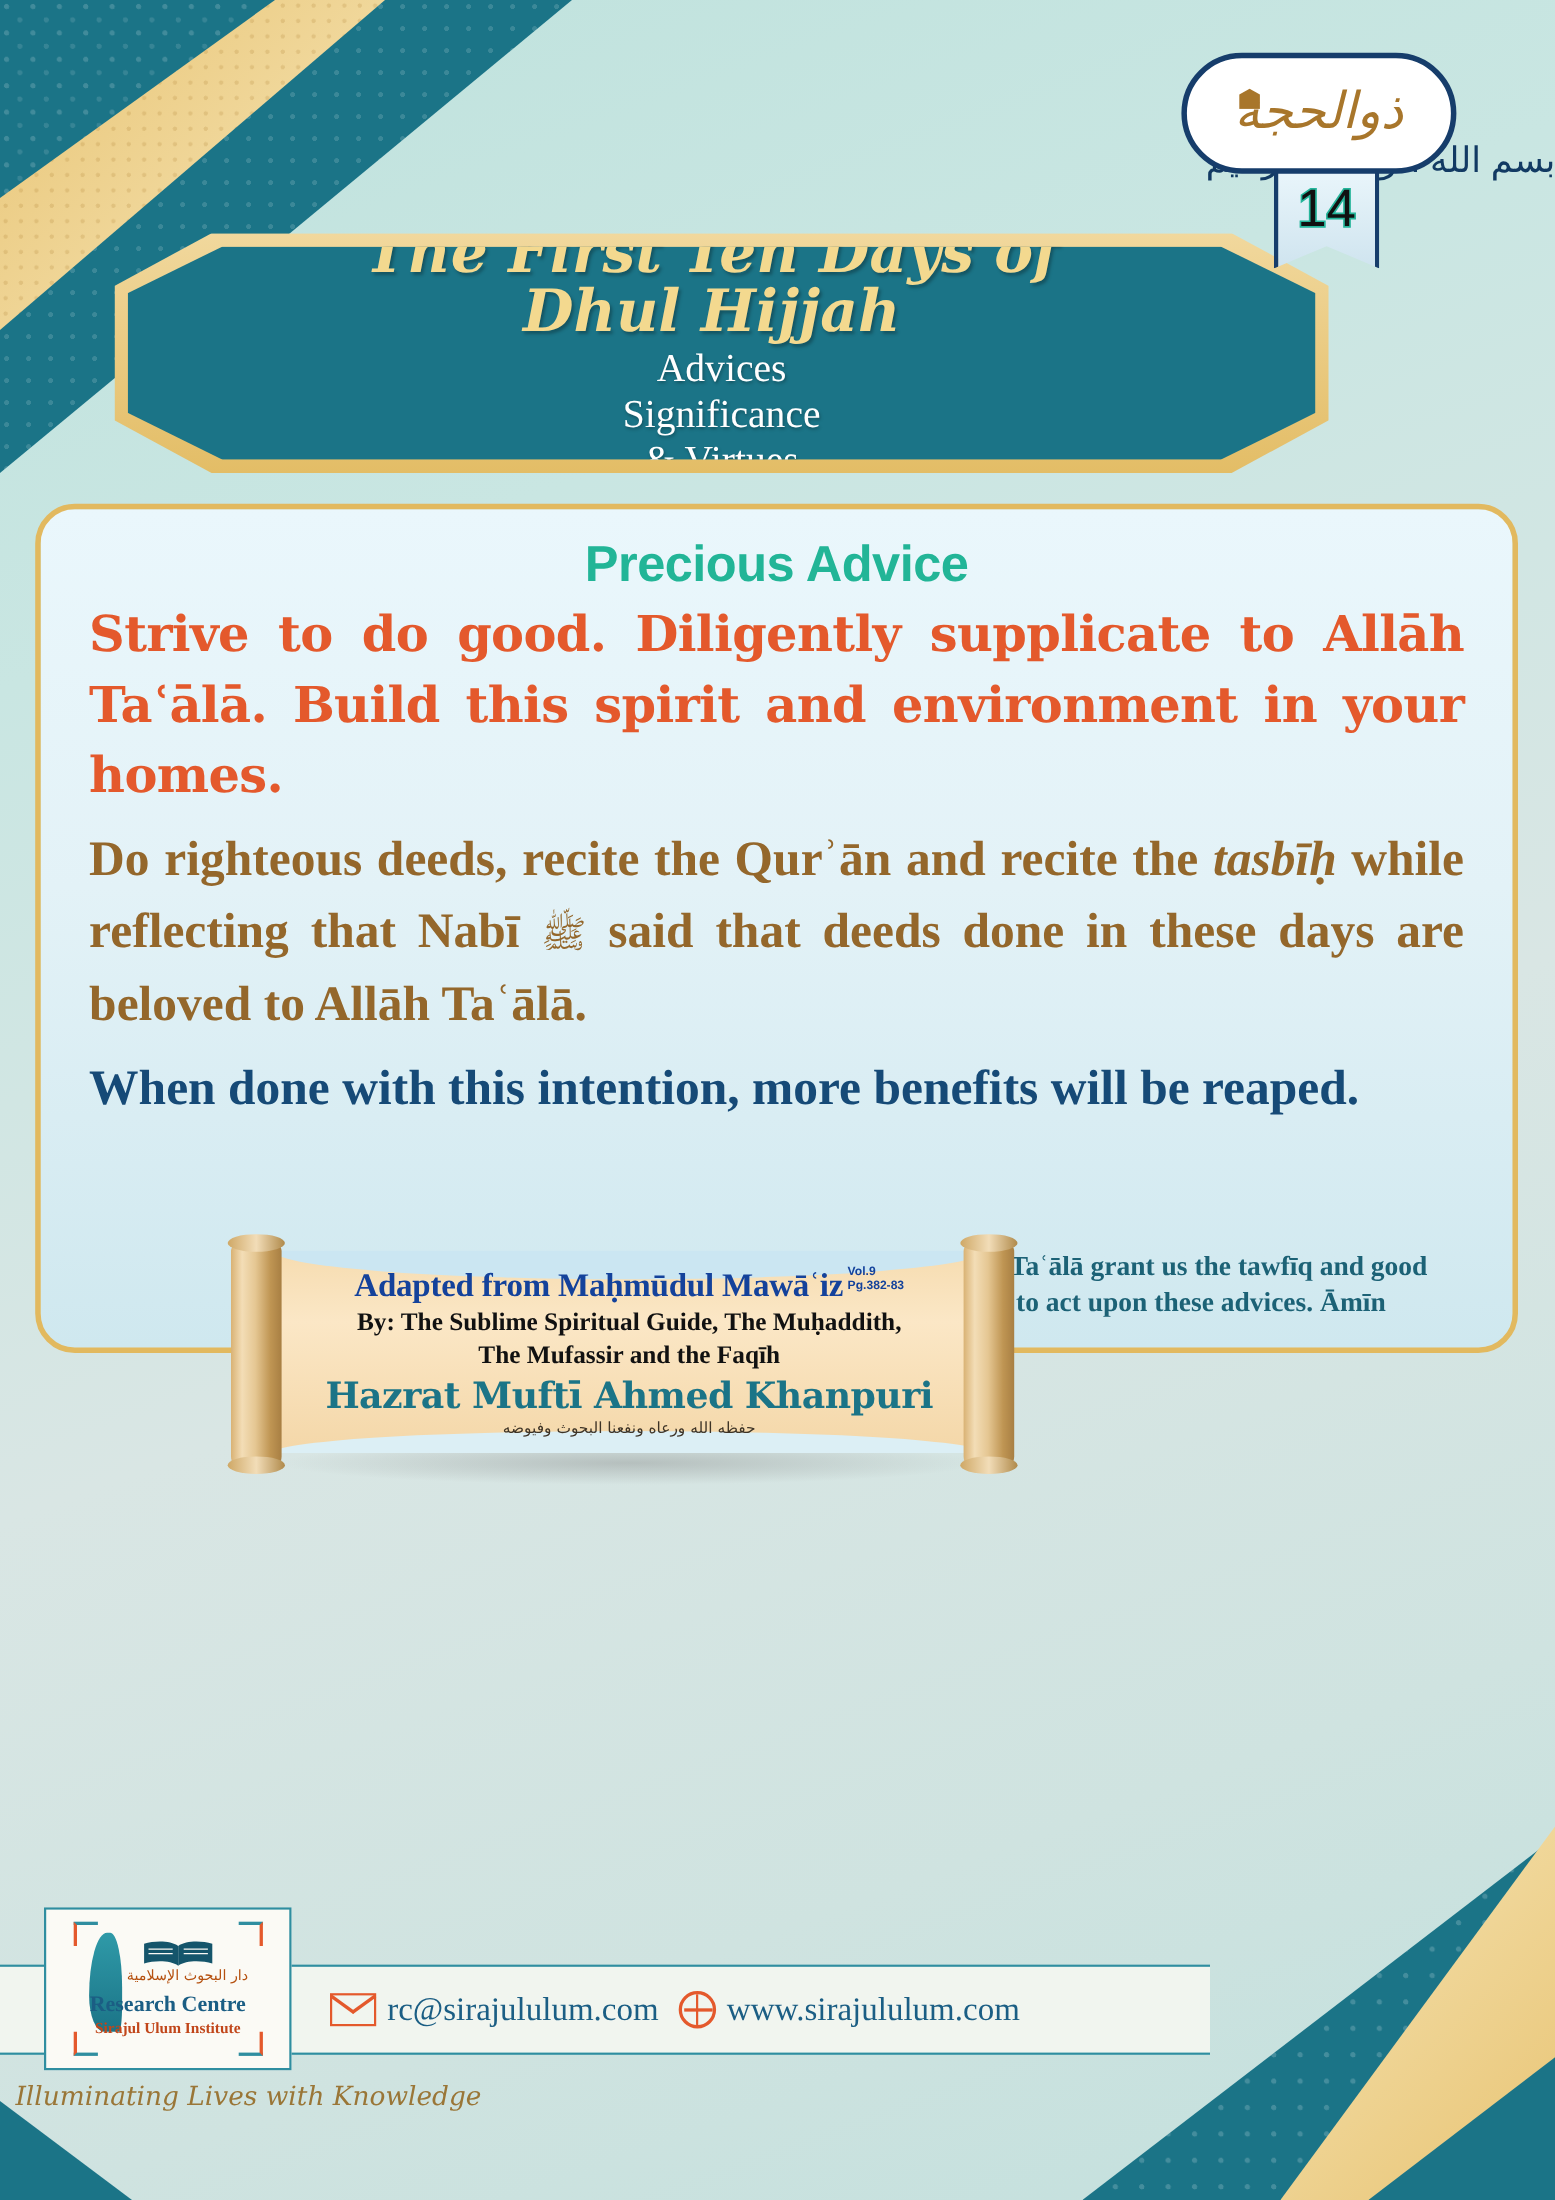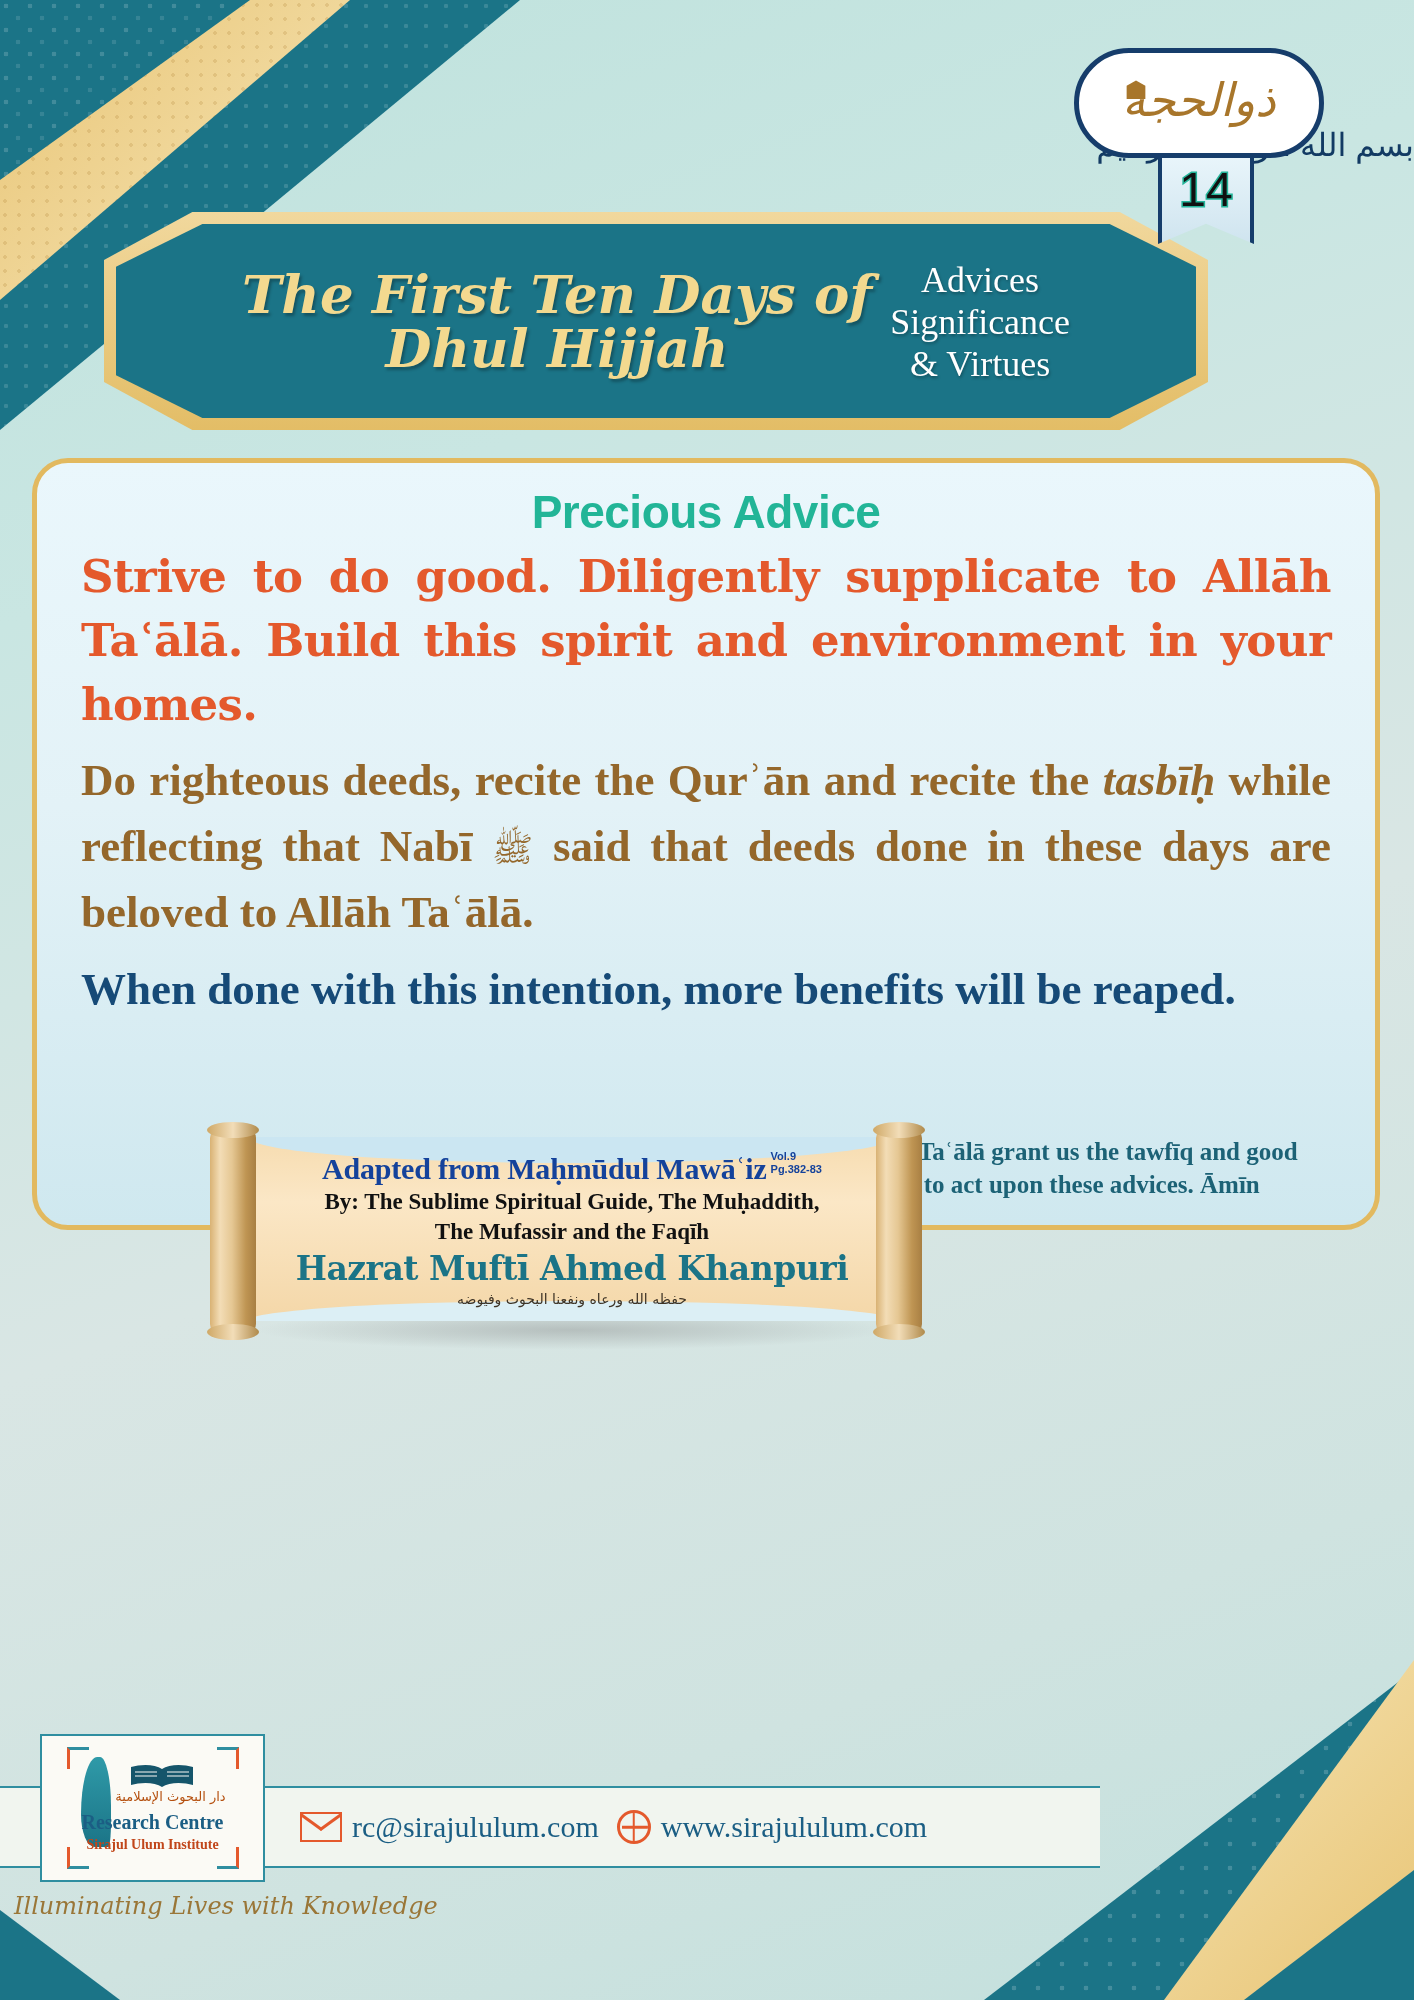--- a/index.html
+++ b/index.html
@@ -143,20 +143,21 @@
   #banner-inner {
     position:absolute; top:224px; left:116px;
     width:1080px; height:194px;
     background:#1b7487;
     border-radius:26px;
     clip-path:polygon(
       8% 0%, 92% 0%, 100% 22%, 100% 78%, 92% 100%,
       8% 100%, 0% 78%, 0% 22%);
     display:flex; align-items:center; justify-content:center;
     padding:0 40px;
+    flex-direction:column;
   }
   #title-main {
     font-family:"DejaVu Serif", serif;
     font-style:italic; font-weight:bold;
     font-size:53px; line-height:1.02;
     color:#f3d98f;
     text-align:center;
     text-shadow:2px 3px 3px rgba(0,0,0,.28);
     flex:0 0 auto;
     padding-right:18px;

